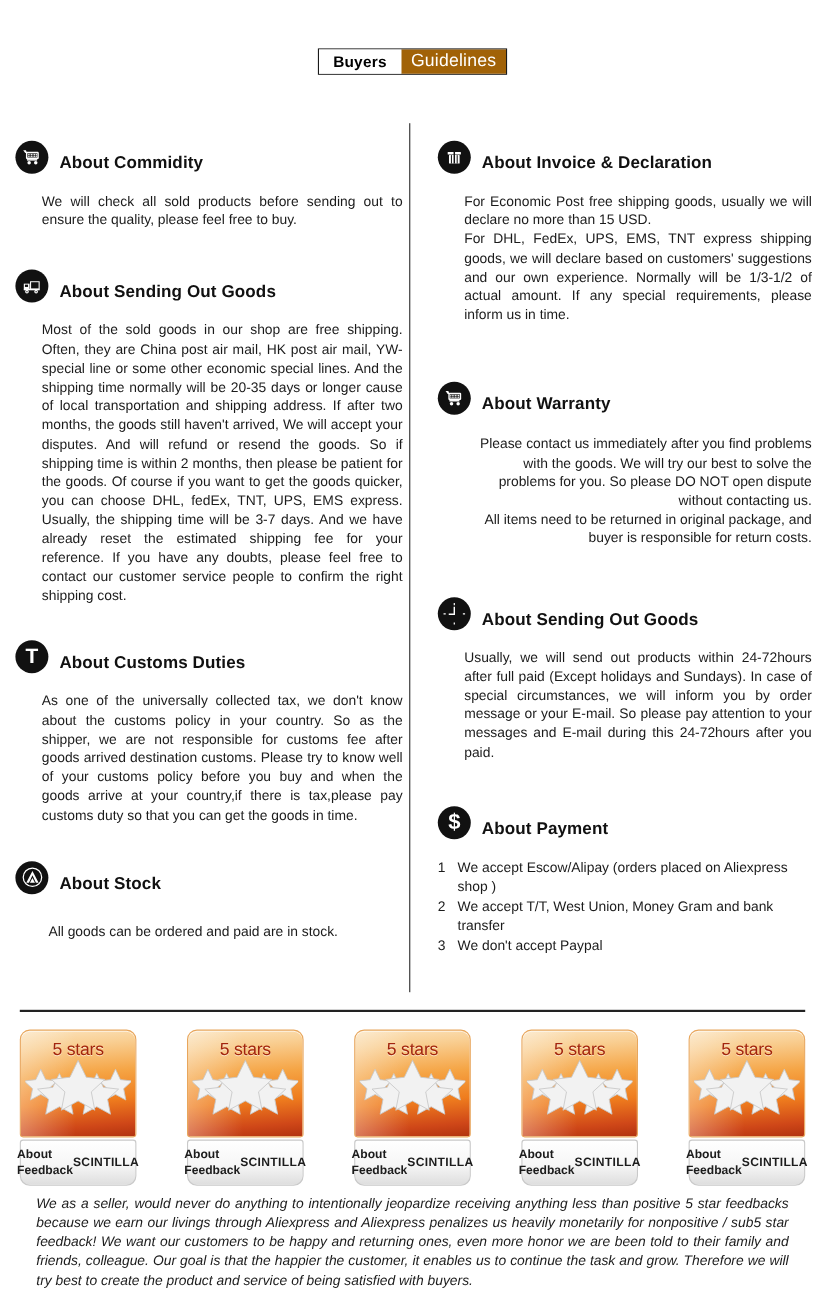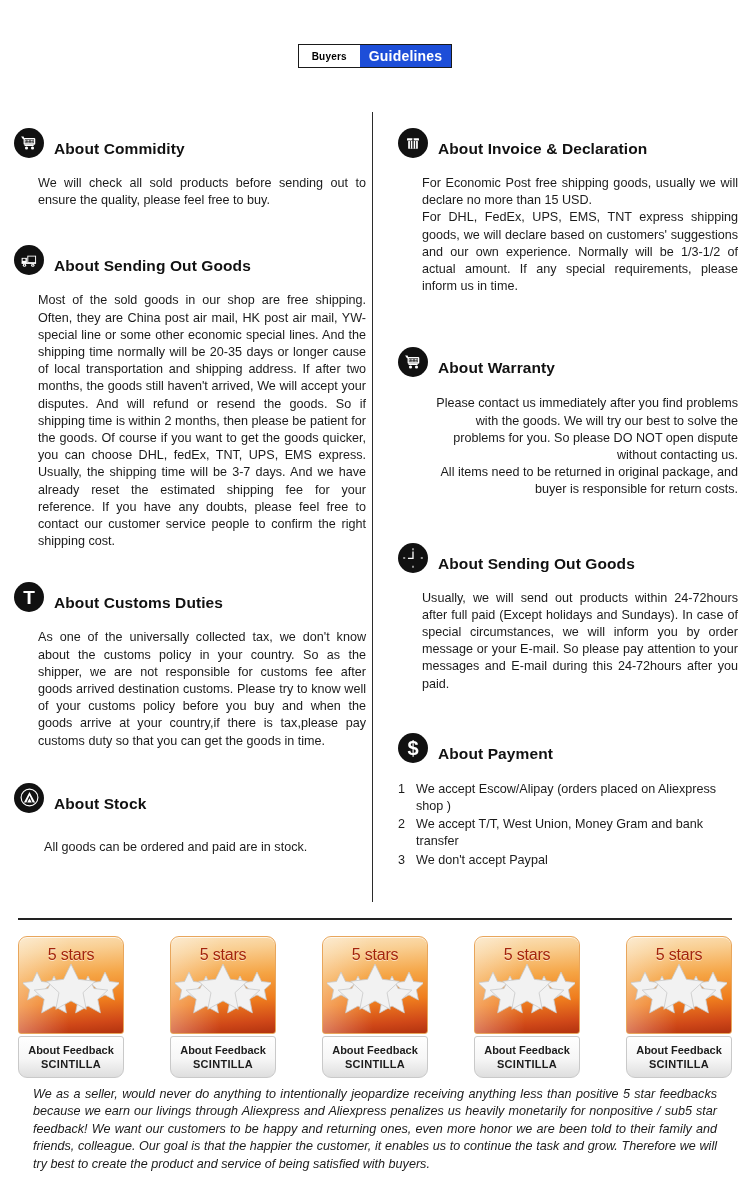--- a/index.html
+++ b/index.html
@@ -6,23 +6,23 @@
   body{
     width:750px;height:1187px;background:#ffffff;
     font-family:"Liberation Sans","DejaVu Sans",sans-serif;
     color:#111;position:relative;overflow:hidden;
   }
   .page{position:relative;width:750px;height:1187px;}
 
   
   .header{position:absolute;left:0;top:44px;width:750px;display:flex;justify-content:center;}
   .tag{display:flex;border:1px solid #1a1a1a;height:22px;align-items:stretch;}
-  .tag-a{background:#fff;color:#000;font-weight:bold;font-size:10px;
+  .tag-a{background:#fff;color:#000;font-weight:bold;font-size:14px;
          padding:0 13px;display:flex;align-items:center;letter-spacing:.2px;}
-  .tag-b{background:#1d4ed8;color:#fff;font-weight:bold;font-size:14px;
+  .tag-b{background:#a16207;color:#fff;font-weight:normal;font-size:16px;
          padding:0 9px;display:flex;align-items:center;letter-spacing:.2px;}
 
   
   .cols{position:absolute;left:0;top:112px;width:750px;height:790px;}
   .vdiv{position:absolute;left:372px;top:0;width:1px;height:790px;background:#2b2b2b;}
   .col{position:absolute;top:0;}
   .col-left{left:14px;width:352px;}
   .col-right{left:398px;width:340px;}
 
   .sec{position:relative;}
@@ -66,21 +66,21 @@
   }
   .stars-label{position:relative;z-index:3;text-align:center;padding-top:9px;
      font-size:16px;font-weight:normal;color:#a3250c;letter-spacing:-.2px;
      text-shadow:0 1px 0 rgba(255,255,255,.55);}
   .stars-art{position:relative;z-index:2;margin-top:-2px;height:62px;}
   .stars-art svg{position:absolute;left:50%;transform:translateX(-50%);top:0;}
   .badge-bot{
     margin-top:2px;height:40px;border-radius:3px 3px 9px 9px;
     background:linear-gradient(180deg,#ffffff 0%,#f6f6f6 55%,#dedede 100%);
     border:1px solid #c9c9c9;
-    display:flex;flex-direction:column;align-items:center;justify-content:center;
+    display:flex;flex-direction:row;align-items:center;justify-content:center;
     line-height:14px;
   }
   .badge-bot .b1{font-size:11px;font-weight:bold;color:#1c1c1c;}
   .badge-bot .b2{font-size:11px;font-weight:bold;color:#1c1c1c;letter-spacing:.3px;}
 
   
   .footer{position:absolute;left:33px;top:1086px;width:684px;
           font-size:12.6px;line-height:17.4px;color:#1b1b1b;text-align:justify;font-style:italic;}
 </style>
 </head>

